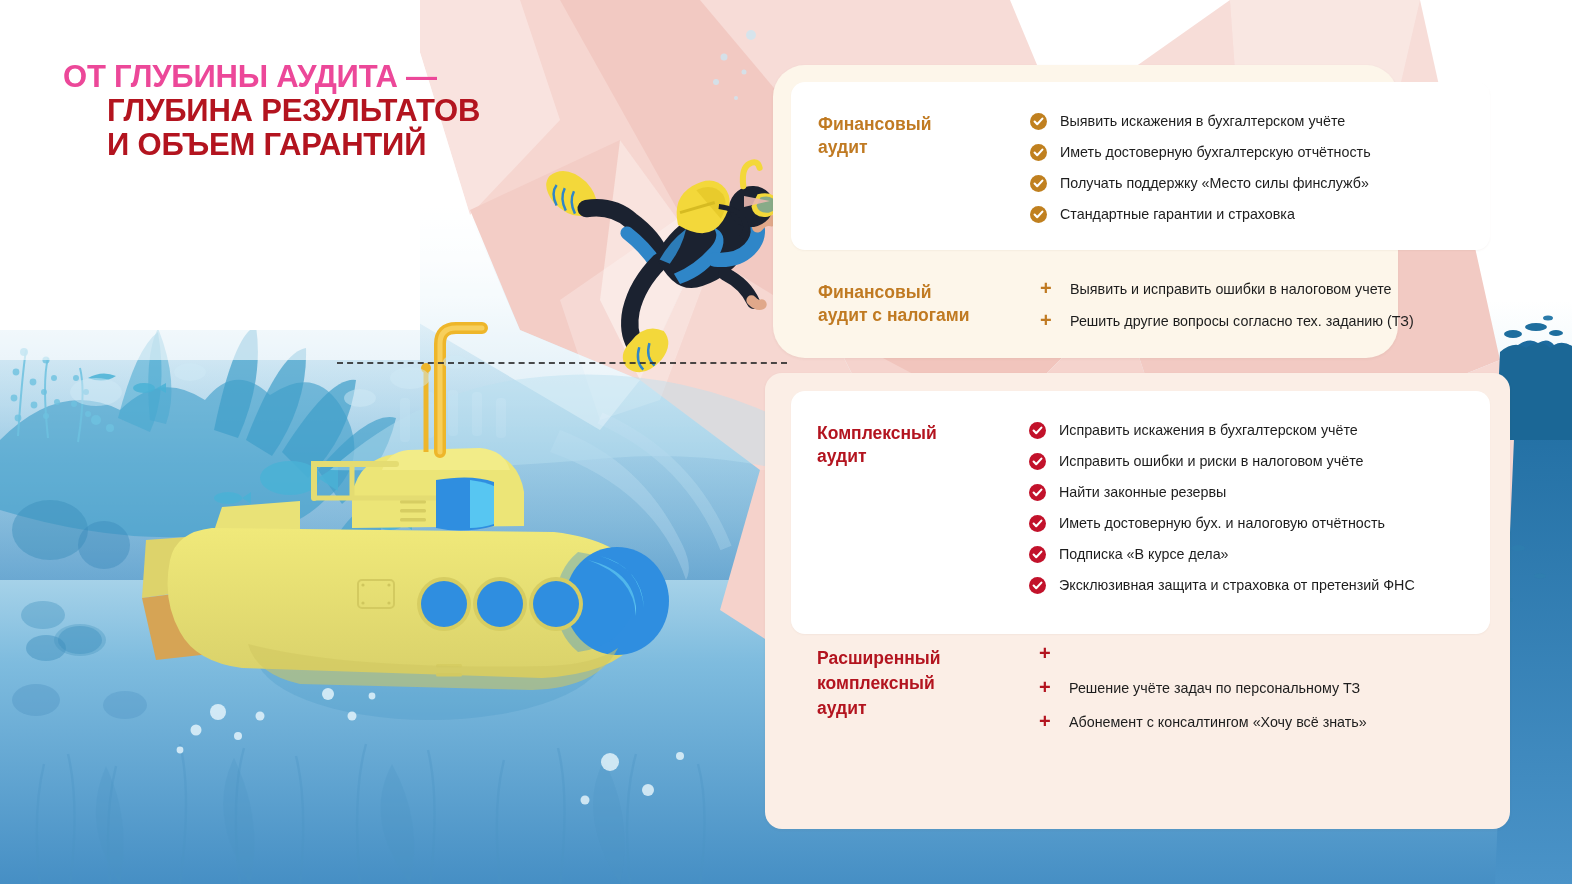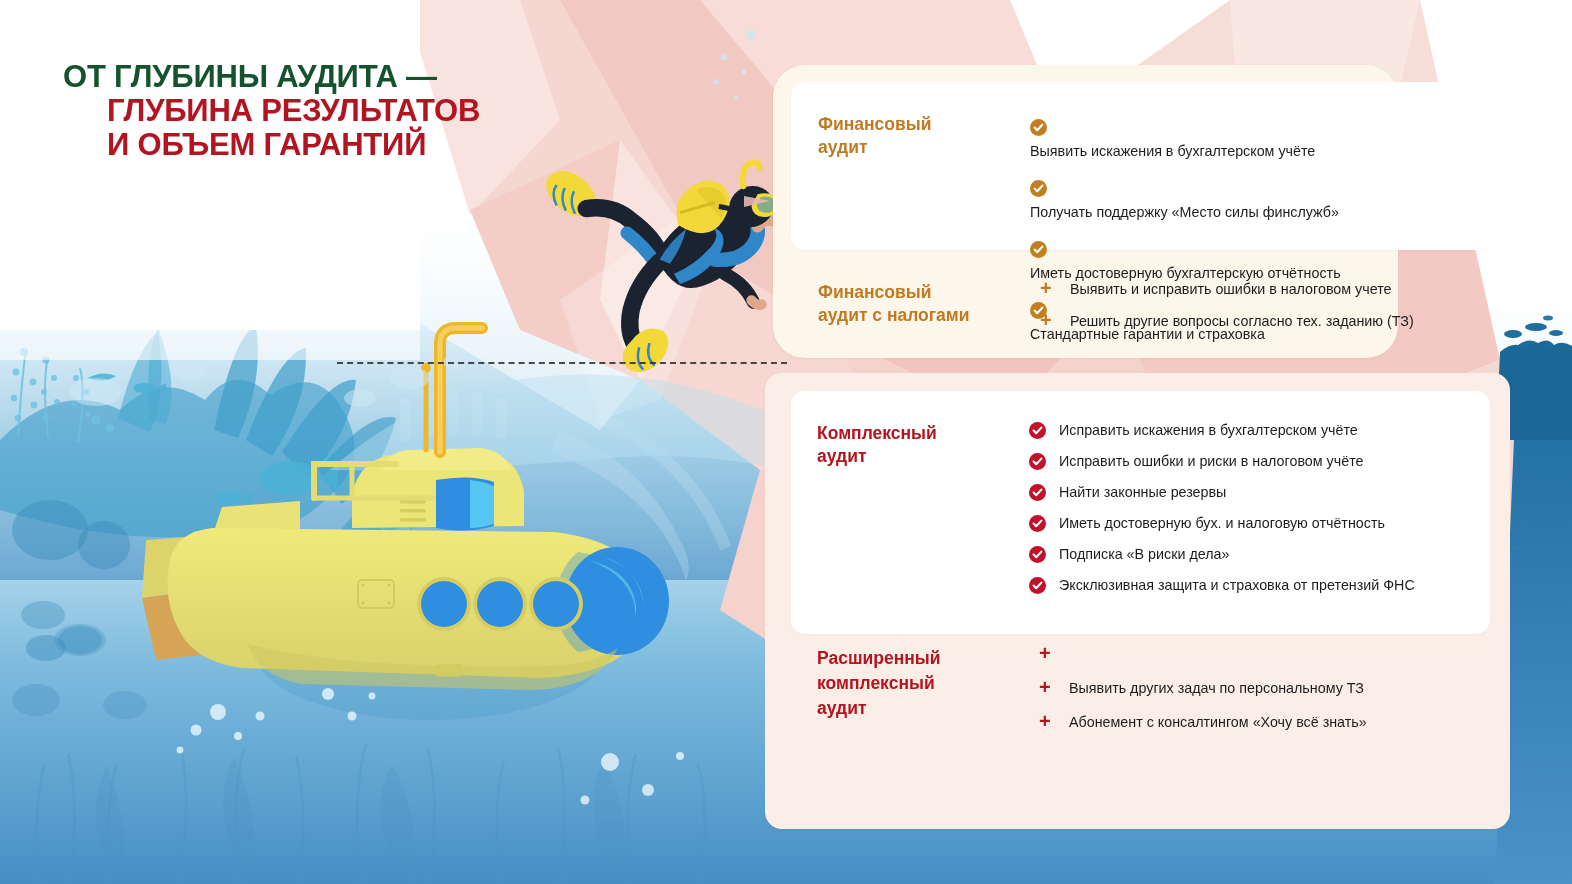--- a/index.html
+++ b/index.html
@@ -15,21 +15,21 @@
   .bg-svg{position:absolute;top:0;left:0;width:1572px;height:884px;}
 
   
   #title-block{
     position:absolute;left:63px;top:60px;width:470px;z-index:30;
   }
   .title-line{
     font-weight:bold;font-size:31px;line-height:34px;
     letter-spacing:-0.2px;white-space:nowrap;
   }
-  .title-line.l1{color:#14532d;}
+  .title-line.l1{color:#ec4899;}
   .title-line.l2,.title-line.l3{color:#b3141f;margin-left:44px;}
 
   
   #panel-top{
     position:absolute;left:773px;top:65px;width:625px;height:293px;
     background:#fdf6ea;border-radius:32px;z-index:25;
     box-shadow:0 1px 3px rgba(120,90,60,.07);
   }
   #panel-bottom{
     position:absolute;left:765px;top:373px;width:745px;height:456px;
@@ -71,21 +71,21 @@
 
   
   #b-fin     {left:45px; top:47px;  width:660px;}
   #b-finnal  {left:45px; top:215px; width:680px;}
   #b-kompl   {left:52px; top:48px;  width:660px;}
   #b-rasshir {left:52px; top:272px; width:680px;}
 
   #b-finnal .blk-list li{margin-bottom:14px;}
   #b-rasshir .blk-list li{margin-bottom:16px;}
   #b-kompl .blk-list li{margin-bottom:13px;}
-  #b-fin .blk-list li{margin-bottom:13px;flex-direction:column;}
+  #b-fin .blk-list li{margin-bottom:13px;}
   #b-rasshir .blk-head{line-height:25px;}
   #b-finnal .blk-head{width:222px;flex:0 0 222px;}
   #b-rasshir .blk-head{width:222px;flex:0 0 222px;}
 
   
   #divider{
     position:absolute;left:337px;top:362px;width:450px;height:0;
     border-top:2px dashed #2c2c2c;z-index:22;opacity:.85;
   }
 </style>
@@ -470,30 +470,30 @@
           </span>
           <span class="txt">Выявить искажения в бухгалтерском учёте</span>
         </li>
         <li>
           <span class="mk">
             <svg width="17" height="17" viewBox="0 0 17 17">
               <circle cx="8.5" cy="8.5" r="8.5" fill="#c0801f"></circle>
               <path d="M4.6 8.6 L7.2 11.2 L12.4 5.6" stroke="#fff" stroke-width="2.1" fill="none" stroke-linecap="round" stroke-linejoin="round"></path>
             </svg>
           </span>
+          <span class="txt">Иметь достоверную бухгалтерскую отчётность</span>
+        </li>
+        <li>
+          <span class="mk">
+            <svg width="17" height="17" viewBox="0 0 17 17">
+              <circle cx="8.5" cy="8.5" r="8.5" fill="#c0801f"></circle>
+              <path d="M4.6 8.6 L7.2 11.2 L12.4 5.6" stroke="#fff" stroke-width="2.1" fill="none" stroke-linecap="round" stroke-linejoin="round"></path>
+            </svg>
+          </span>
           <span class="txt">Получать поддержку «Место силы финслужб»</span>
-        </li>
-        <li>
-          <span class="mk">
-            <svg width="17" height="17" viewBox="0 0 17 17">
-              <circle cx="8.5" cy="8.5" r="8.5" fill="#c0801f"></circle>
-              <path d="M4.6 8.6 L7.2 11.2 L12.4 5.6" stroke="#fff" stroke-width="2.1" fill="none" stroke-linecap="round" stroke-linejoin="round"></path>
-            </svg>
-          </span>
-          <span class="txt">Иметь достоверную бухгалтерскую отчётность</span>
         </li>
         <li>
           <span class="mk">
             <svg width="17" height="17" viewBox="0 0 17 17">
               <circle cx="8.5" cy="8.5" r="8.5" fill="#c0801f"></circle>
               <path d="M4.6 8.6 L7.2 11.2 L12.4 5.6" stroke="#fff" stroke-width="2.1" fill="none" stroke-linecap="round" stroke-linejoin="round"></path>
             </svg>
           </span>
           <span class="txt">Стандартные гарантии и страховка</span>
         </li>
@@ -568,21 +568,21 @@
           </span>
           <span class="txt">Иметь достоверную бух. и налоговую отчётность</span>
         </li>
         <li>
           <span class="mk">
             <svg width="17" height="17" viewBox="0 0 17 17">
               <circle cx="8.5" cy="8.5" r="8.5" fill="#c2122b"></circle>
               <path d="M4.6 8.6 L7.2 11.2 L12.4 5.6" stroke="#fff" stroke-width="2.1" fill="none" stroke-linecap="round" stroke-linejoin="round"></path>
             </svg>
           </span>
-          <span class="txt">Подписка «В риски дела»</span>
+          <span class="txt">Подписка «В курсе дела»</span>
         </li>
         <li>
           <span class="mk">
             <svg width="17" height="17" viewBox="0 0 17 17">
               <circle cx="8.5" cy="8.5" r="8.5" fill="#c2122b"></circle>
               <path d="M4.6 8.6 L7.2 11.2 L12.4 5.6" stroke="#fff" stroke-width="2.1" fill="none" stroke-linecap="round" stroke-linejoin="round"></path>
             </svg>
           </span>
           <span class="txt">Эксклюзивная защита и страховка от претензий ФНС</span>
         </li>
@@ -598,21 +598,21 @@
       <ul class="blk-list">
         <li>
           <span class="mk">
             <span class="plus red">+</span>
           </span>
         </li>
         <li>
           <span class="mk">
             <span class="plus red">+</span>
           </span>
-          <span class="txt">Выявить других задач по персональному ТЗ</span>
+          <span class="txt">Решение учёте задач по персональному ТЗ</span>
         </li>
         <li>
           <span class="mk">
             <span class="plus red">+</span>
           </span>
           <span class="txt">Абонемент с консалтингом «Хочу всё знать»</span>
         </li>
       </ul>
     </div>
   </div>

